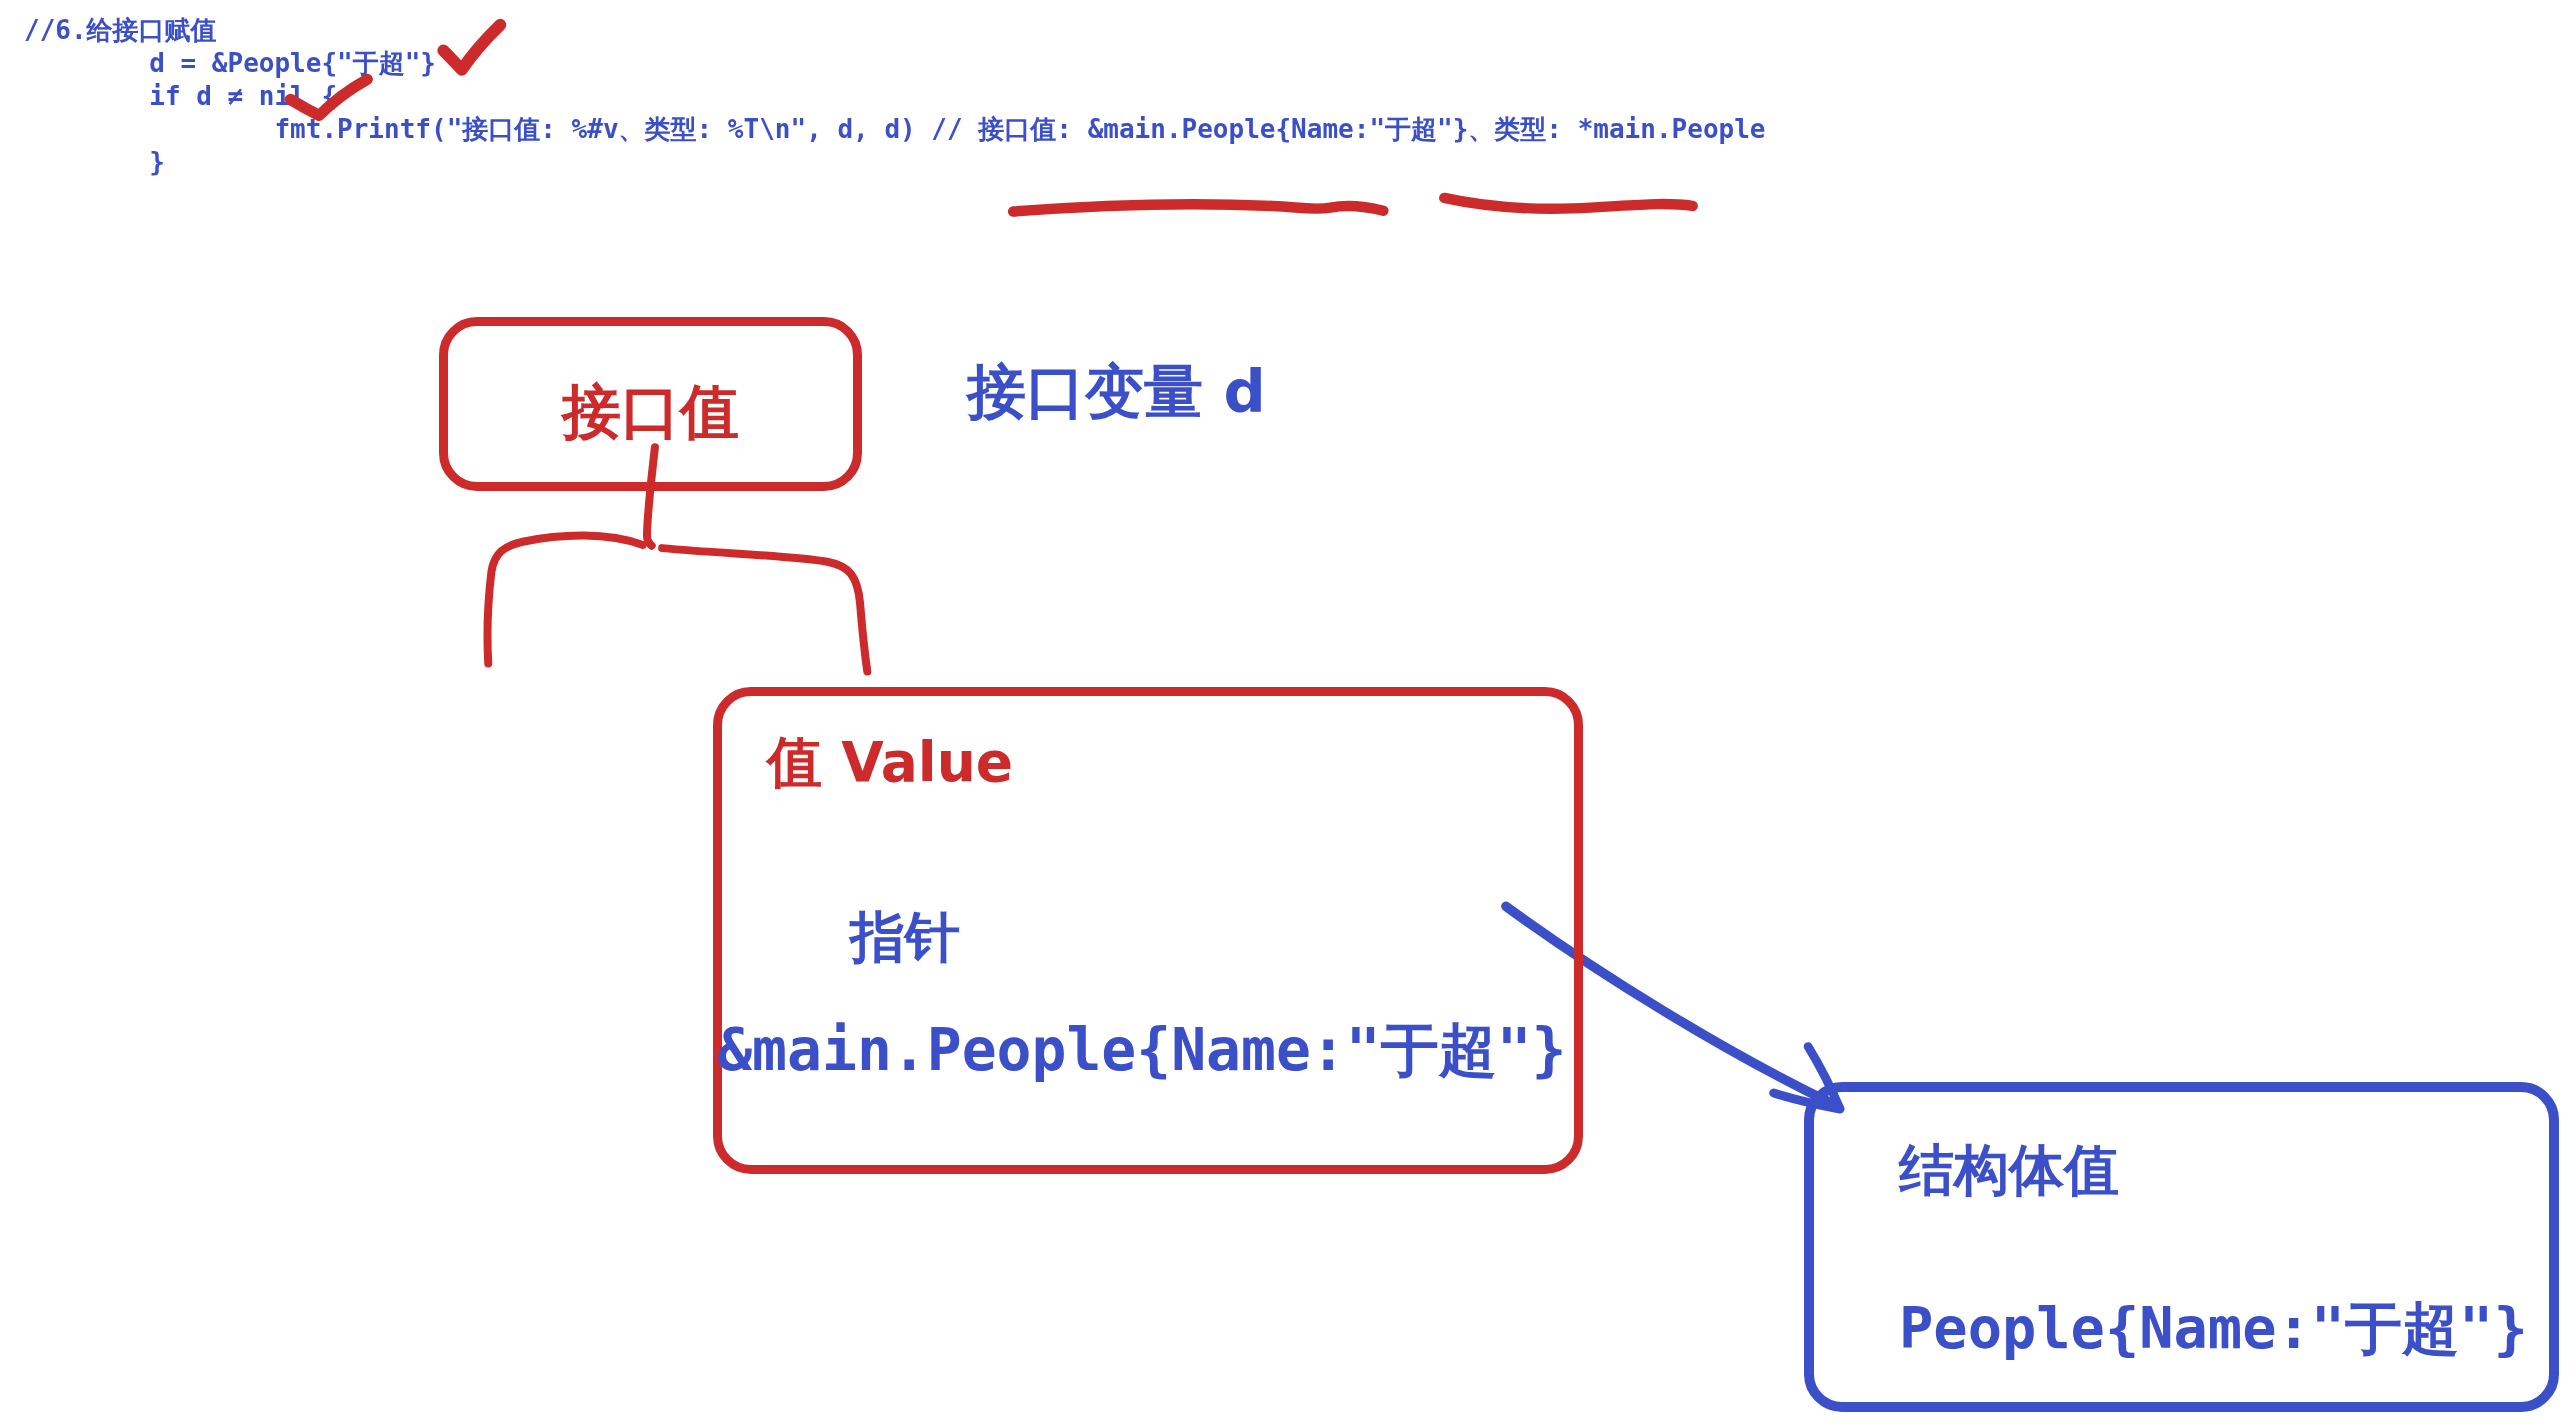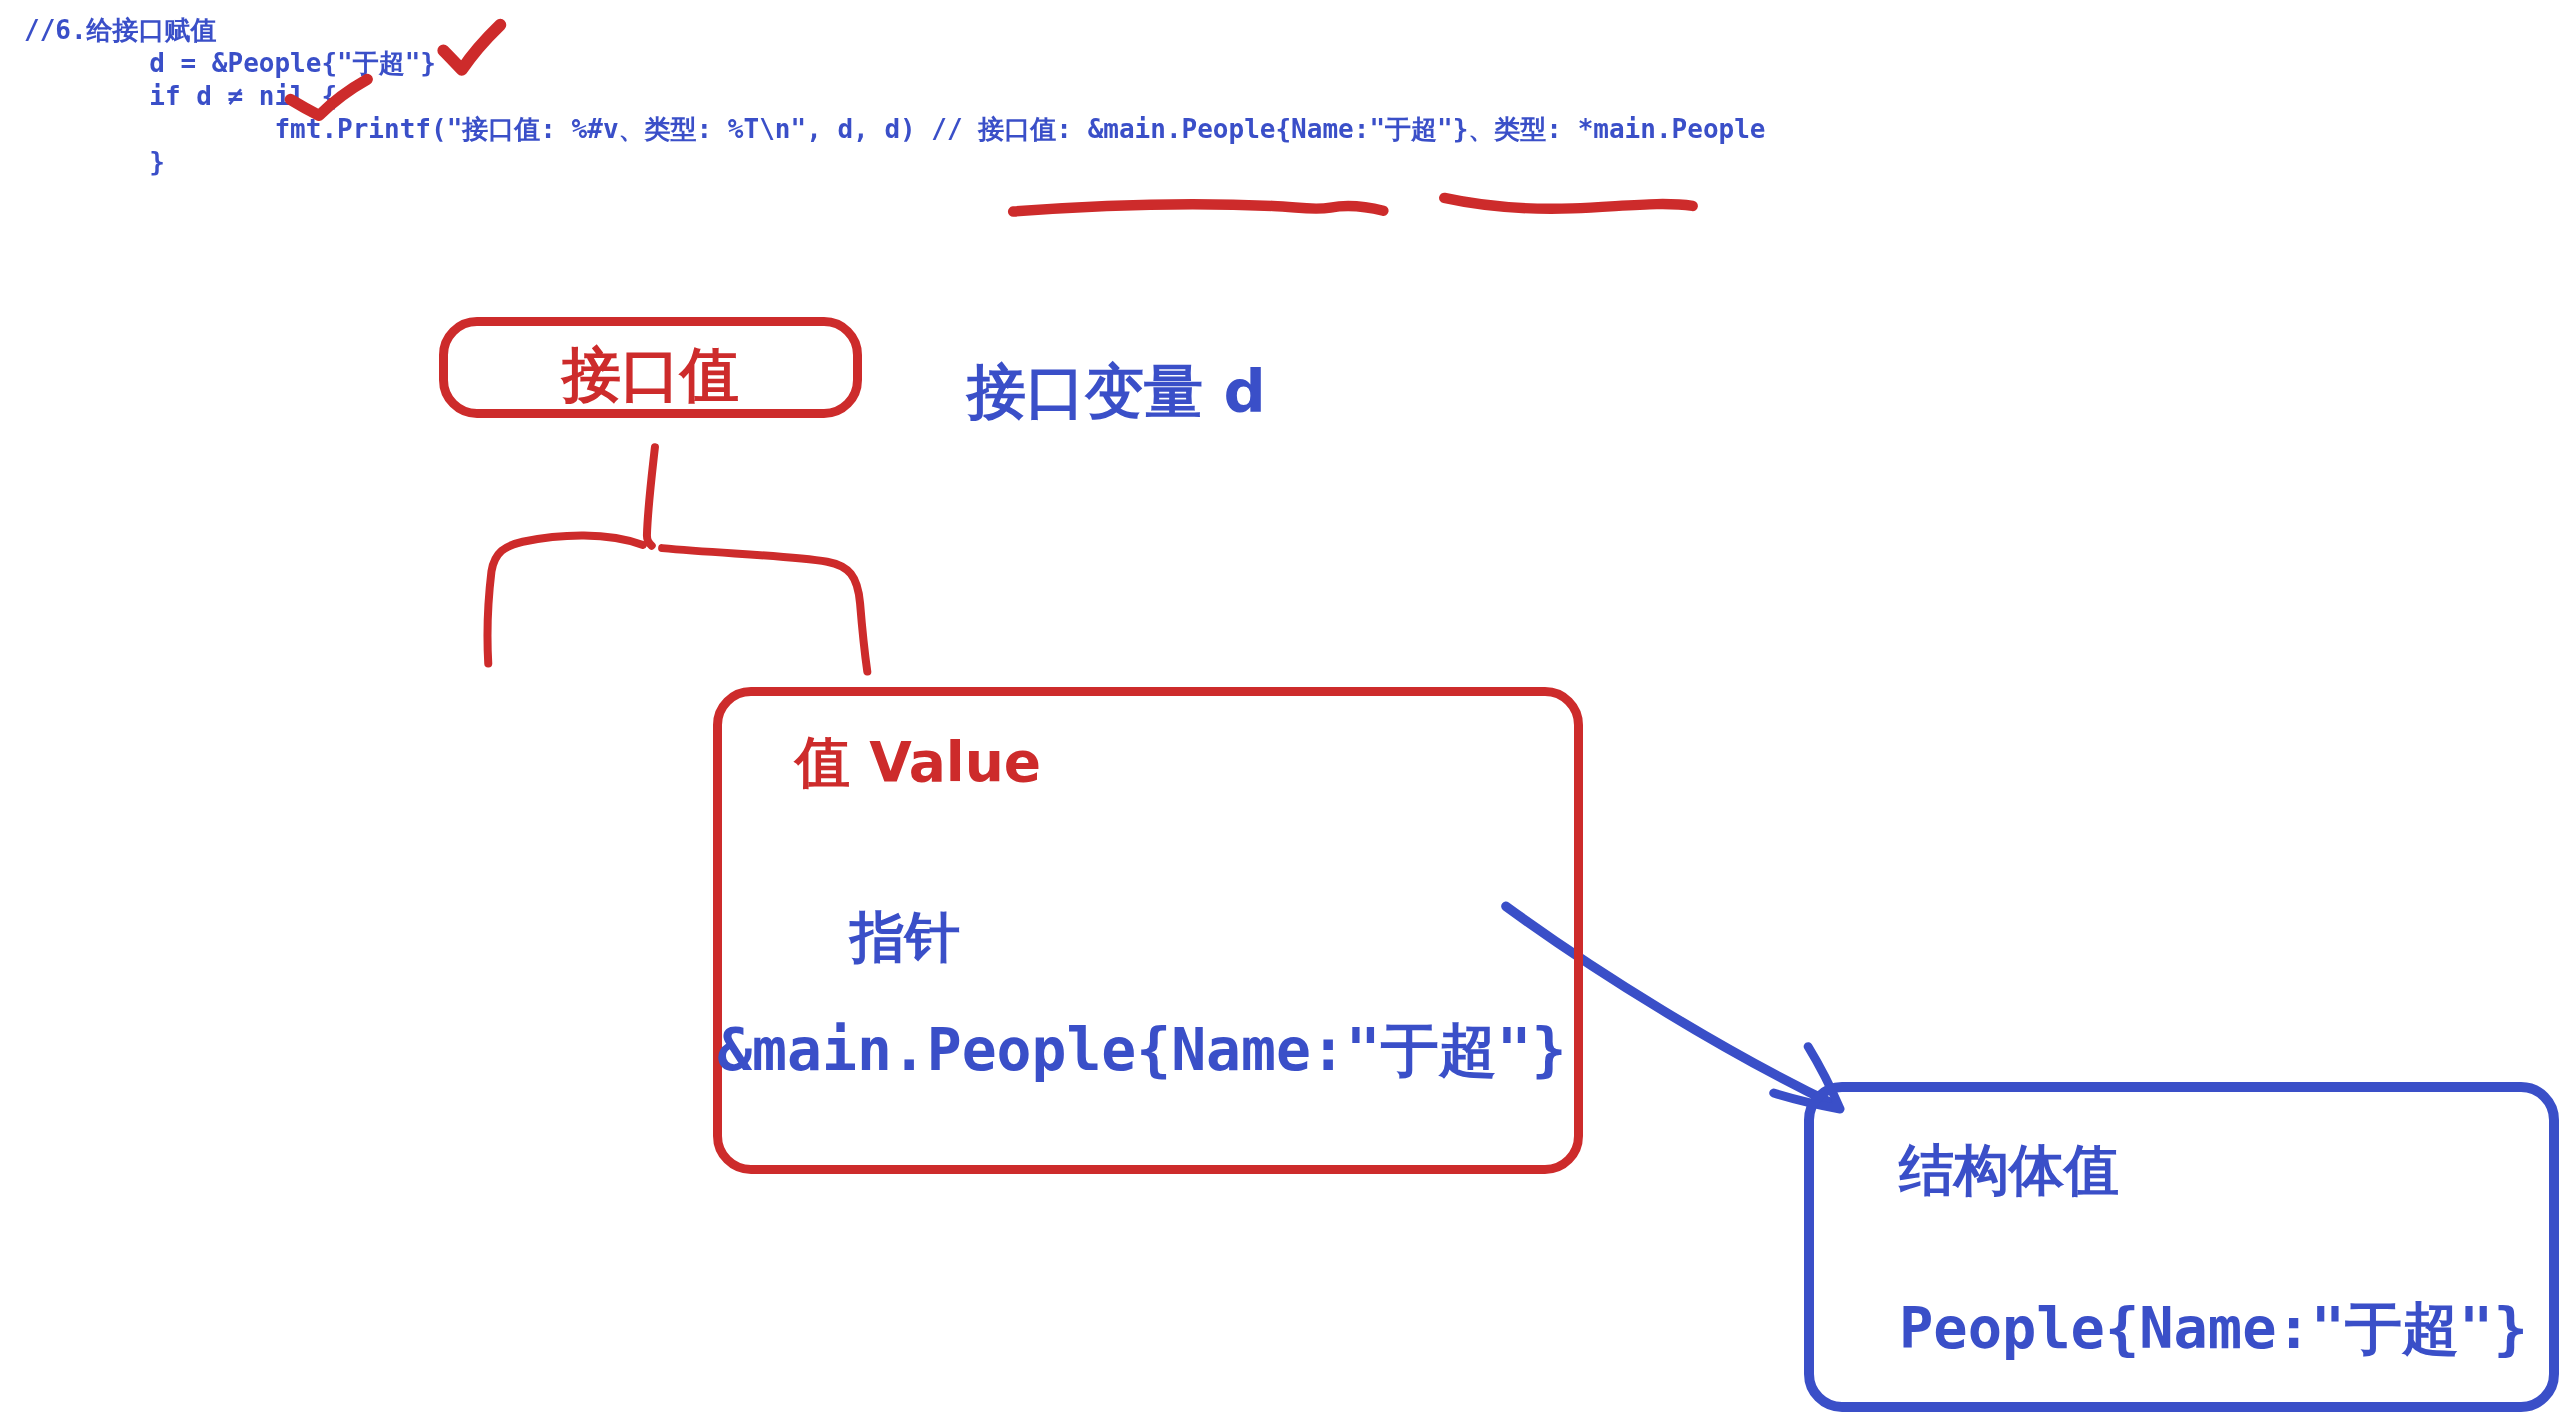--- a/index.html
+++ b/index.html
@@ -85,29 +85,29 @@
     <path stroke-width="13" d="M 1802 247 C 1852 258 1902 262 1962 260 C 2022 258 2072 251 2112 257" stroke="#cd2b2b"></path>
 
     <path stroke-width="10" d="M 817 558 C 813 594 808 634 807 668 C 807 674 809 678 813 681" stroke="#cd2b2b"></path>
     <path stroke-width="10" d="M 802 680 C 758 664 700 666 652 676 C 630 681 617 689 613 713 C 609 746 607 792 609 828" stroke="#cd2b2b"></path>
     <path stroke-width="10" d="M 826 684 C 902 691 982 693 1032 701 C 1059 706 1070 719 1073 753 C 1076 790 1079 817 1082 838" stroke="#cd2b2b"></path>
 
     <path stroke-width="12" d="M 1879 1131 C 1990 1212 2150 1312 2292 1380" stroke="#3a4fc8"></path>
     <path stroke-width="11" d="M 2213 1364 Q 2252 1376 2296 1384 Q 2278 1342 2256 1306" stroke="#3a4fc8"></path>
   </svg>
 
-  <div class="box" id="interface-value-box" style="left:439px; top:317px; width:423px; height:101px;">
+  <div class="box" id="interface-value-box" style="left:439px; top:317px; width:423px; height:174px;">
     <div class="label box-title">接口值</div>
   </div>
 
   <div class="label blue-text" style="left:967px; top:353px; font-size:59px;">接口变量 d</div>
 
 
   <div class="box" style="left:713px; top:687px; width:870px; height:487px;">
-    <div class="label" style="left:45px; top:30px; font-size:55px;margin-left:28px;">值 Value</div>
+    <div class="label" style="left:45px; top:30px; font-size:55px;">值 Value</div>
     <div class="label blue-text" style="left:88px; top:205px; font-size:55px;margin-left:40px;">指针</div>
     <div class="mono" style="left:-4.8px; top:316px; font-size:58px;">&amp;main.People{Name:"于超"}</div>
   </div>
 
   <div class="box blue-box" style="left:1804px; top:1082px; width:755px; height:330px;">
     <div class="label blue-text" style="left:85px; top:42px; font-size:55px;">结构体值</div>
     <div class="mono" style="left:85px; top:199px; font-size:57px;">People{Name:"于超"}</div>
   </div>
 
 </div>

